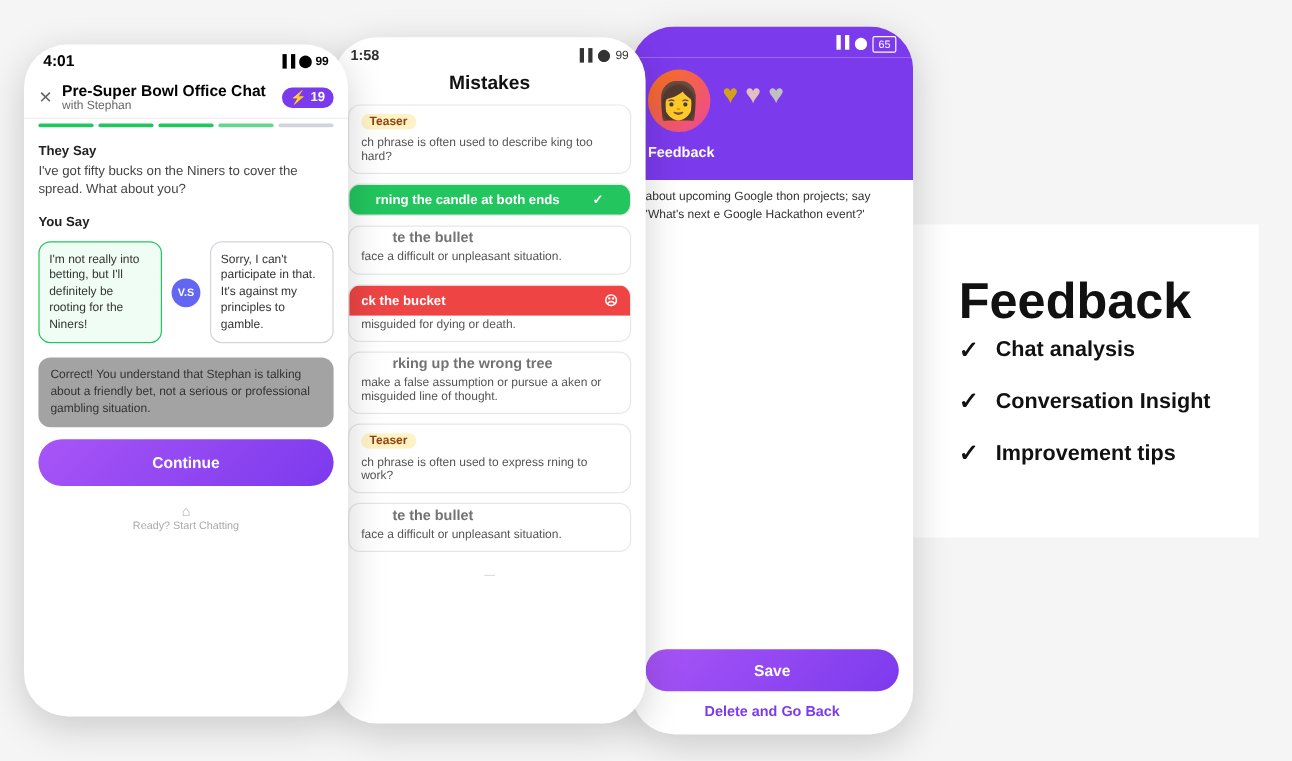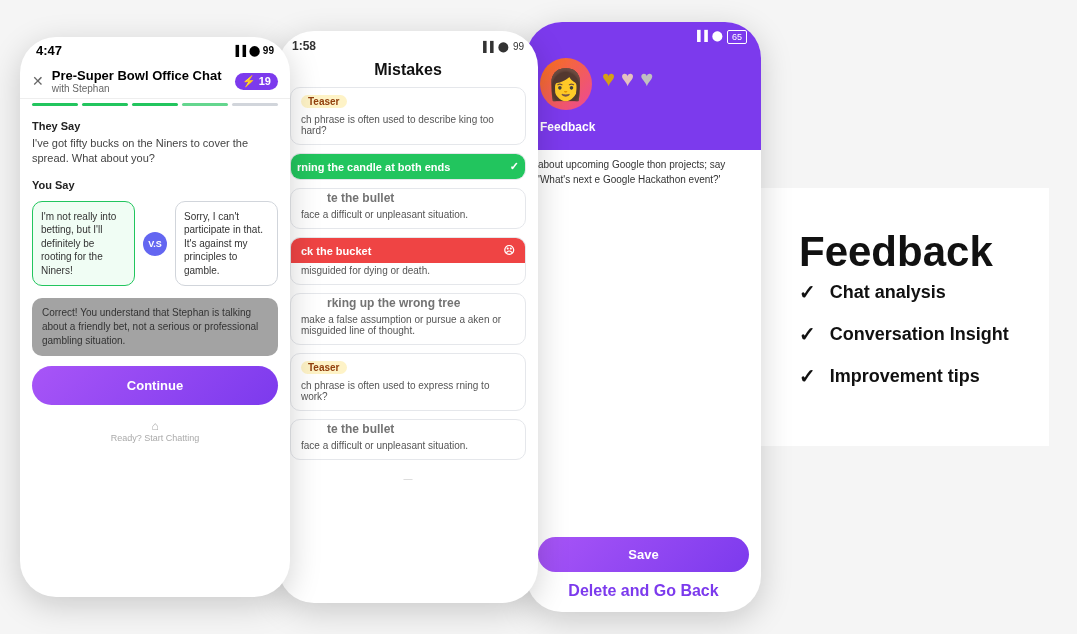--- a/index.html
+++ b/index.html
@@ -208,21 +208,21 @@
       padding: 2px 10px 8px;
       font-size: 10px;
       color: #555;
     }
 
     .mistake-item.green-header .mi-title-row {
       background: #22c55e;
       display: flex;
       justify-content: space-between;
       align-items: center;
-      padding: 6px 6px;
+      padding: 6px 22px;
     }
     .mistake-item.green-header .mi-title-row span { color: #fff; font-size: 11px; font-weight: 700; }
 
     .mistake-item.red-header .mi-title-row {
       background: #ef4444;
       display: flex;
       justify-content: space-between;
       align-items: center;
       padding: 6px 10px;
     }
@@ -314,21 +314,21 @@
       color: #fff;
       border-radius: 20px;
       padding: 10px;
       text-align: center;
       font-size: 13px;
       font-weight: 700;
       cursor: pointer;
     }
     .delete-btn {
       text-align: center;
-      font-size: 16px;
+      font-size: 12px;
       font-weight: 600;
       color: #7c3aed;
       cursor: pointer;
       padding: 4px;
     }
 
     
     .right-panel {
       flex: 1;
       padding: 40px 40px 40px 50px;
@@ -370,21 +370,21 @@
     }
   </style>
 </head>
 <body>
 
 <div class="phone-wrapper" style="display:flex; align-items:center; padding: 20px 0 20px 20px; gap:0;">
 
   <div class="phone phone1">
 
     <div class="status-bar">
-      <span class="time">4:47</span>
+      <span class="time">4:01</span>
       <span class="icons">▐▐ ⬤ 99</span>
     </div>
 
     <div class="chat-header">
       <span class="close-x">✕</span>
       <div class="chat-info">
         <div class="chat-title">Pre-Super Bowl Office Chat</div>
         <div class="chat-sub">with Stephan</div>
       </div>
       <div class="bolt-badge">

